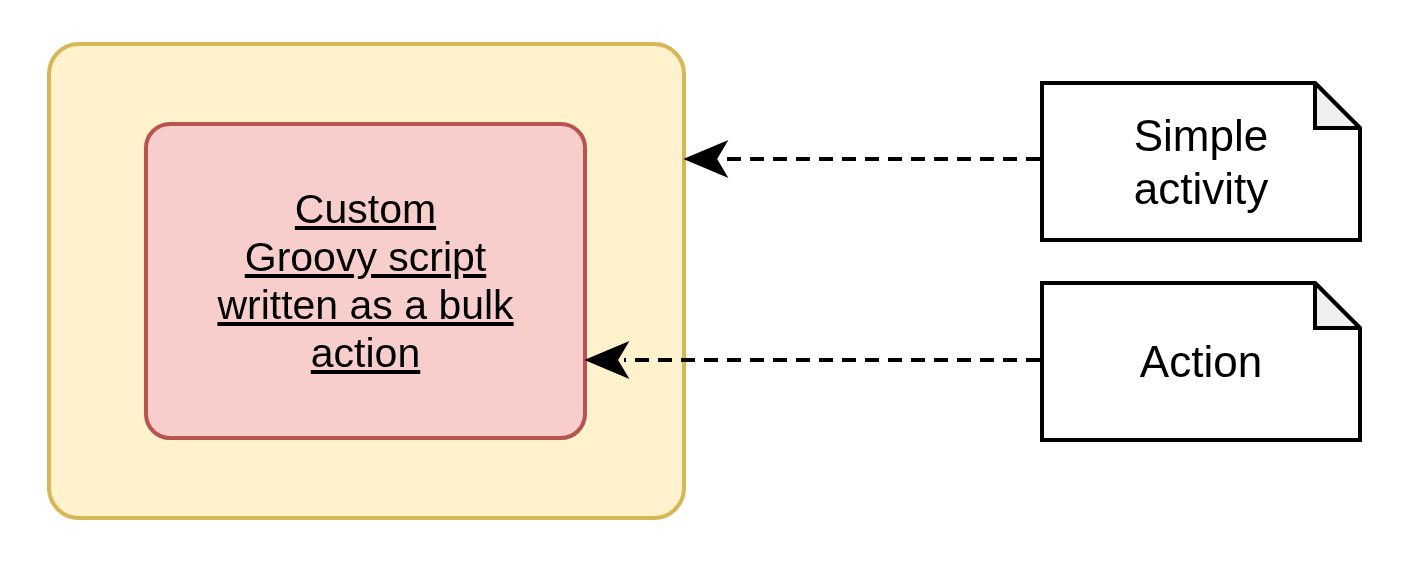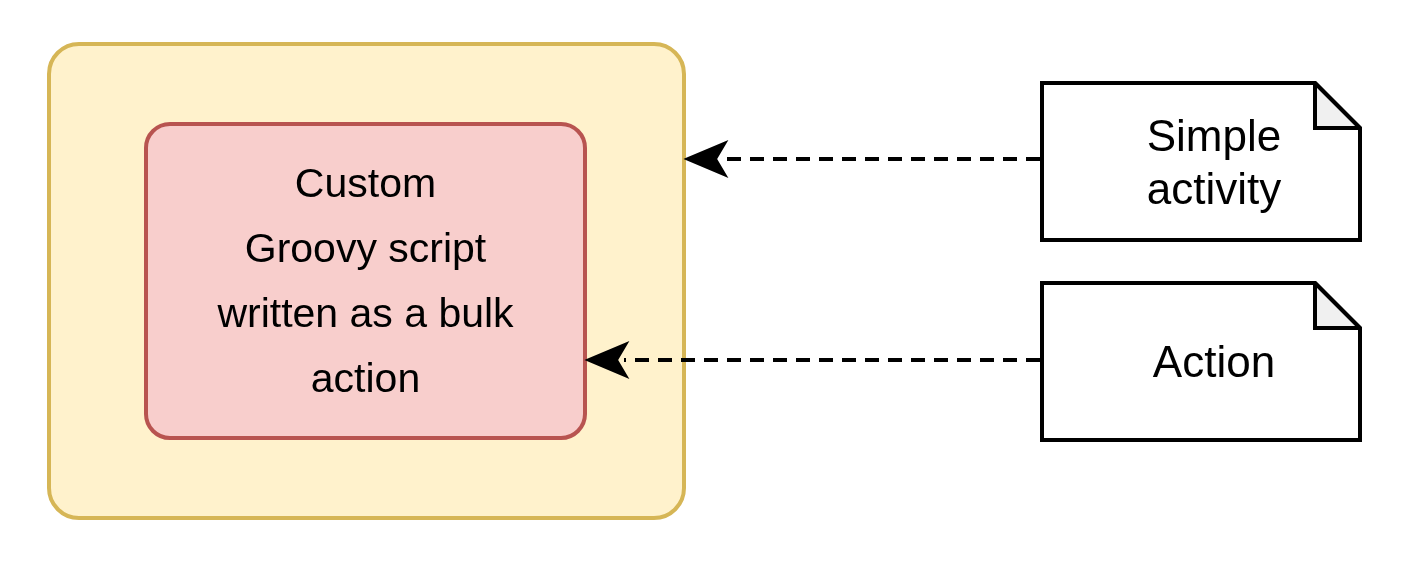--- a/index.html
+++ b/index.html
@@ -46,25 +46,26 @@
     background: #F8CECC;
     border: 4px solid #B85450;
     border-radius: 26px;
     box-sizing: border-box;
     display: flex;
     align-items: center;
     justify-content: center;
   }
   .inner-box-label {
     font-size: 41px;
-    line-height: 65px;
+    line-height: 48px;
     color: #000000;
     text-align: center;
     white-space: pre-line;
     letter-spacing: 0px;
+    text-decoration: underline;
   }
   
   .note {
     position: absolute;
     width: 322px;
     height: 161px;
   }
   .note-1 { left: 1040px; top: 81px; }
   .note-2 { left: 1040px; top: 281px; }
   .note svg { display: block; width: 322px; height: 161px; }
@@ -76,21 +77,20 @@
     height: 161px;
     display: flex;
     align-items: center;
     justify-content: center;
     font-size: 44px;
     line-height: 53px;
     color: #000000;
     text-align: center;
     white-space: pre-line;
     pointer-events: none;
-    margin-left: 13px;
   }
 </style>
 </head>
 <body>
 
 <div id="canvas">
 
   <div class="container-box"></div>
 
   <div class="inner-box">

